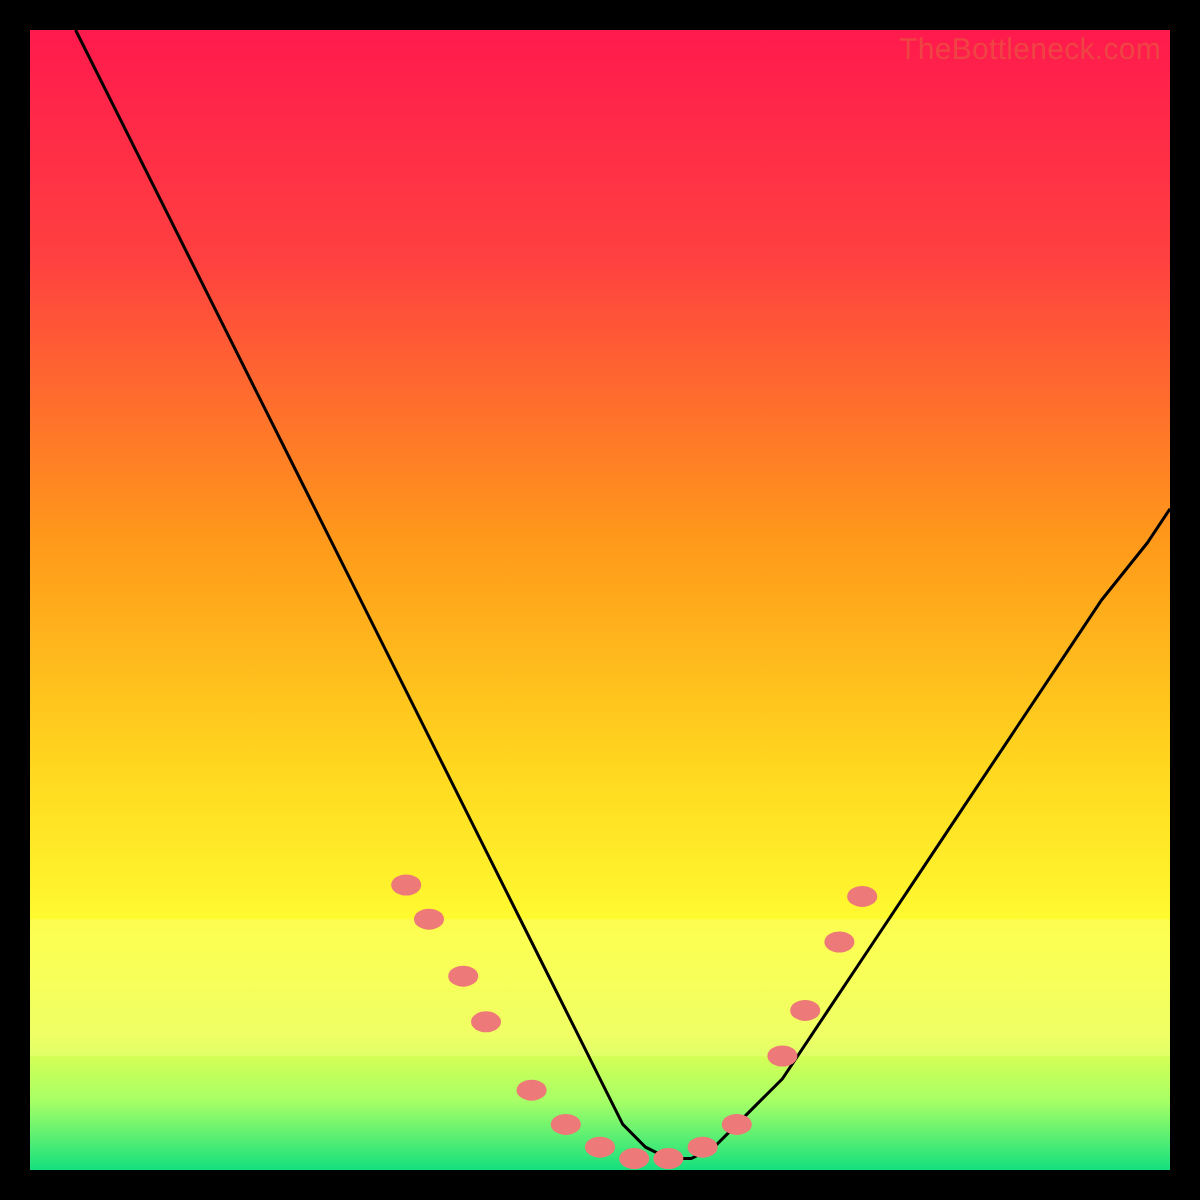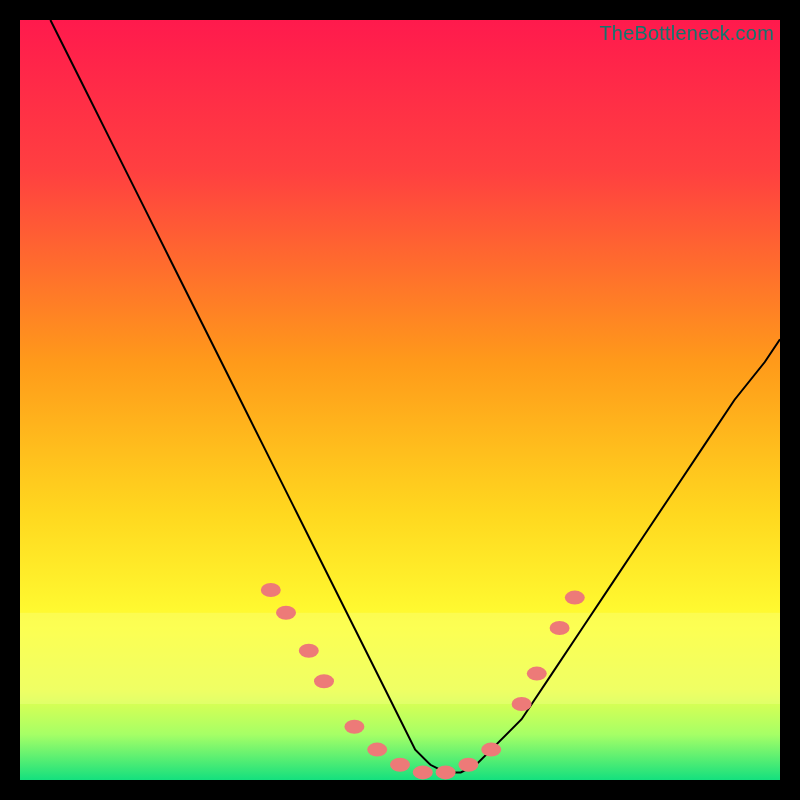--- a/index.html
+++ b/index.html
@@ -23,21 +23,21 @@
     position: absolute;
     left: 0;
     top: 0;
     width: 760px;
     height: 760px;
   }
   .watermark {
     position: absolute;
     top: 2px;
     right: 6px;
-    color: #0f766e;
+    color: #ef4444;
     font-size: 20px;
     letter-spacing: 0.2px;
     font-weight: 500;
     margin-left: 12px;
   }
   svg { display: block; }
 </style>
 </head>
 <body>
 

